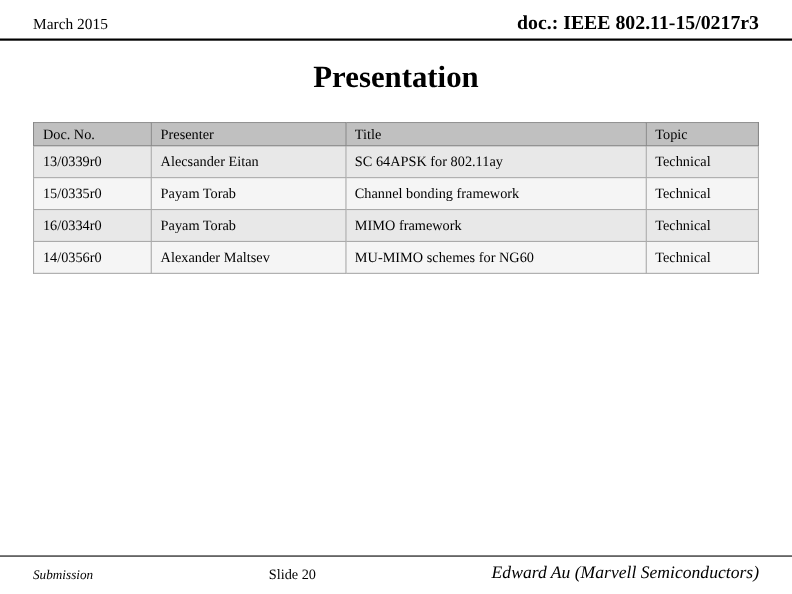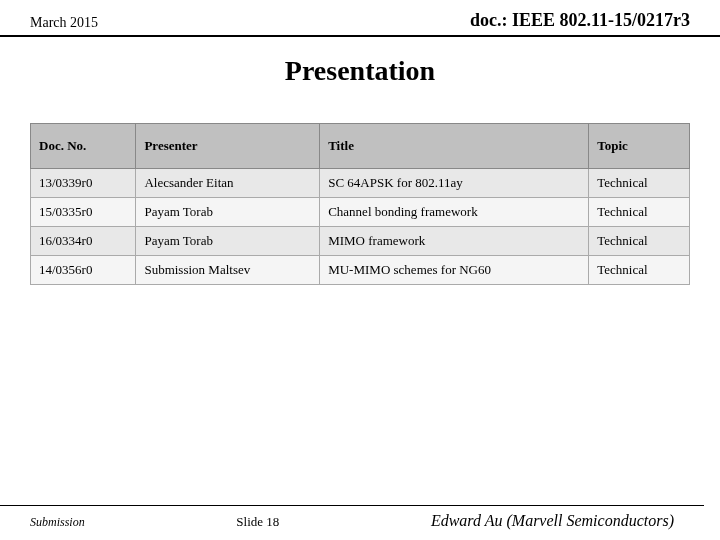--- a/index.html
+++ b/index.html
@@ -23,62 +23,62 @@
     .header-left {
       font-size: 14px;
       font-weight: normal;
     }
     .header-right {
       font-size: 18px;
       font-weight: bold;
     }
     .title-section {
       text-align: center;
-      padding: 18px 0 36px 0;
+      padding: 18px 0 24px 0;
     }
     .title-section h1 {
       font-size: 28px;
       font-weight: bold;
       font-family: Times New Roman, serif;
     }
     .table-container {
       padding: 0 30px;
     }
     table {
       width: 100%;
       border-collapse: collapse;
       font-size: 13px;
     }
     thead tr {
       background-color: #c0c0c0;
     }
     thead th {
-      padding: 14px 8px;
+      padding: 2px 8px;
       text-align: left;
-      font-weight: bold;
+      font-weight: normal;
       border: 1px solid #888;
       font-size: 13px;
     }
     tbody tr:nth-child(odd) {
       background-color: #e8e8e8;
     }
     tbody tr:nth-child(even) {
       background-color: #f5f5f5;
     }
     tbody td {
       padding: 6px 8px;
       border: 1px solid #aaa;
       vertical-align: top;
       font-size: 13px;
     }
     .footer {
       position: absolute;
       bottom: 10px;
       left: 0;
-      right: 16px;
+      right: 0;
       display: flex;
       justify-content: space-between;
       align-items: flex-end;
       padding: 0 30px;
       border-top: 1px solid #000;
       padding-top: 6px;
     }
     .footer-left {
       font-size: 12px;
       font-style: italic;
@@ -128,25 +128,25 @@
           <td>Technical</td>
         </tr>
         <tr>
           <td>16/0334r0</td>
           <td>Payam Torab</td>
           <td>MIMO framework</td>
           <td>Technical</td>
         </tr>
         <tr>
           <td>14/0356r0</td>
-          <td>Submission Maltsev</td>
+          <td>Alexander Maltsev</td>
           <td>MU-MIMO schemes for NG60</td>
           <td>Technical</td>
         </tr>
       </tbody>
   </table>
 </div>
 
 <div class="footer">
   <span class="footer-left">Submission</span>
-  <span class="footer-center">Slide 18</span>
+  <span class="footer-center">Slide 20</span>
   <span class="footer-right">Edward Au (Marvell Semiconductors)</span>
 </div>
 
 </body></html>

